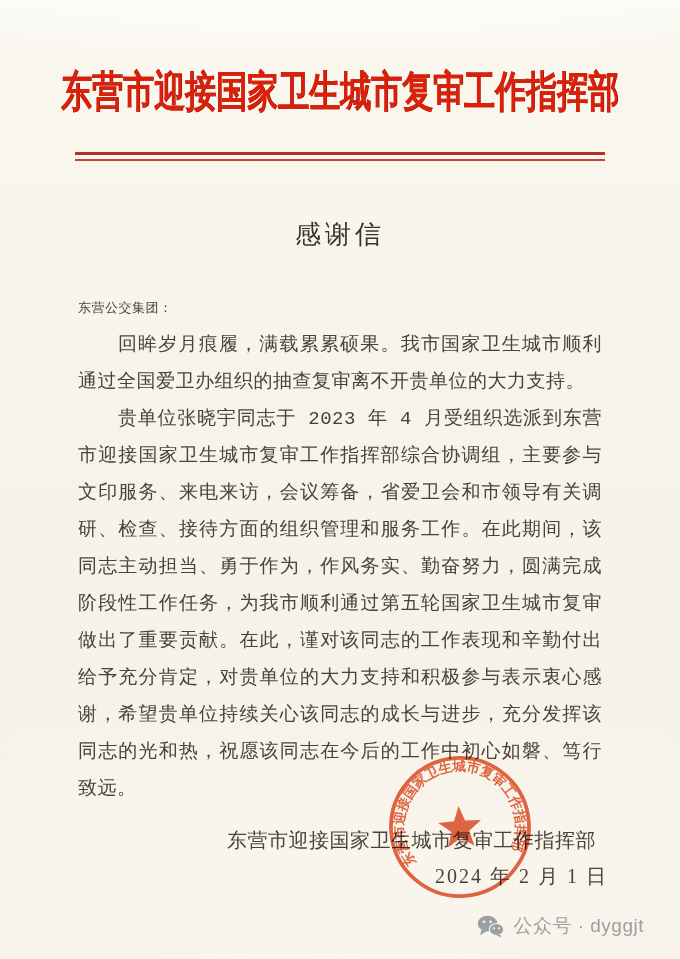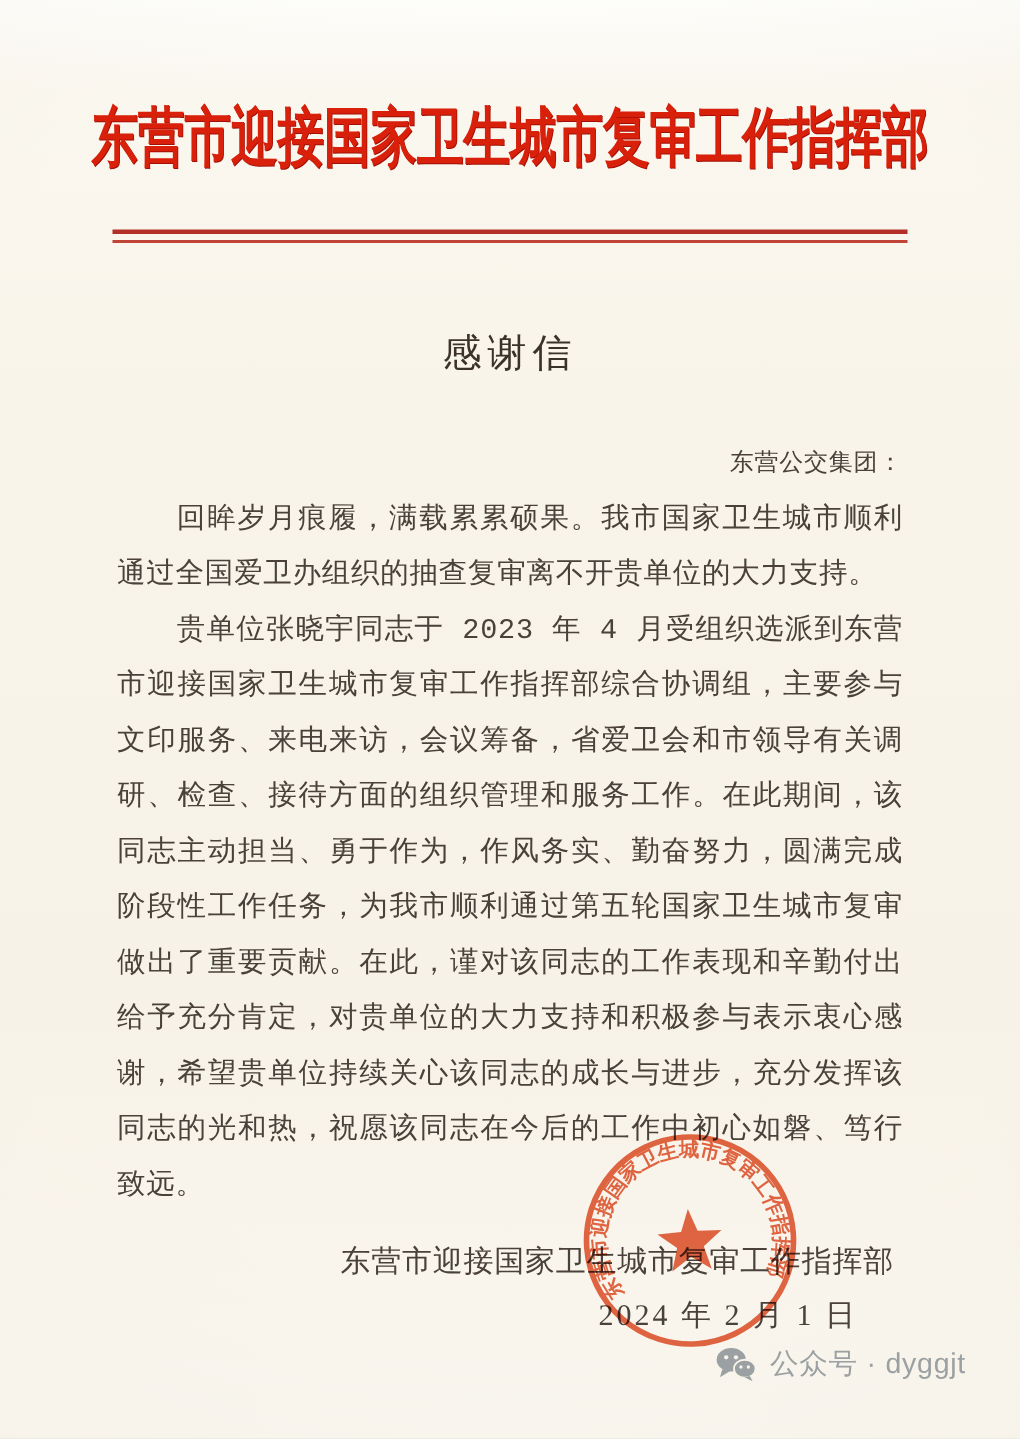--- a/index.html
+++ b/index.html
@@ -38,25 +38,24 @@
     margin-top: 56px;
     text-align: center;
     font-size: 26px;
     font-weight: normal;
     letter-spacing: 4px;
     line-height: 36px;
     color: #3b332a;
   }
   .salutation {
     margin: 40px 78px 0 78px;
-    font-size: 16px;
+    font-size: 13px;
     line-height: 30px;
     letter-spacing: 0.5px;
     color: #4a423a;
-    text-align: right;
   }
   .body-text { margin: 4px 78px 0 78px; }
   .body-text p {
     margin: 0;
     font-size: 19px;
     line-height: 37px;
     letter-spacing: 0.5px;
     text-align: justify;
     text-justify: inter-ideograph;
     text-indent: 2.1em;
@@ -68,40 +67,40 @@
     text-align: right;
     padding-right: 84px;
     font-size: 20px;
     line-height: 32px;
     letter-spacing: 0.5px;
     color: #4a423a;
   }
   .signature-date {
     margin-top: 4px;
     text-align: right;
-    padding-right: 108px;
+    padding-right: 72px;
     font-size: 20px;
     line-height: 32px;
     letter-spacing: 2px;
     color: #4a423a;
   }
   .seal {
     position: absolute;
     left: 385px;
     top: 752px;
     width: 150px;
     height: 150px;
     opacity: 0.88;
     mix-blend-mode: multiply;
     transform: rotate(-4deg);
   }
   .watermark {
     position: absolute;
     right: 36px;
-    bottom: 37px;
+    bottom: 20px;
     display: flex;
     align-items: center;
     gap: 9px;
     font-family: "Liberation Sans", "DejaVu Sans", sans-serif;
     font-size: 19px;
     color: #9ba0a2;
     letter-spacing: 0.5px;
   }
   .watermark svg { display: block; }
 </style>

